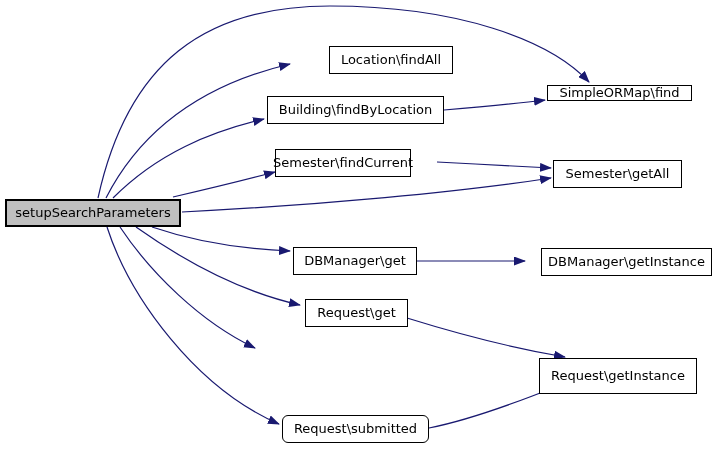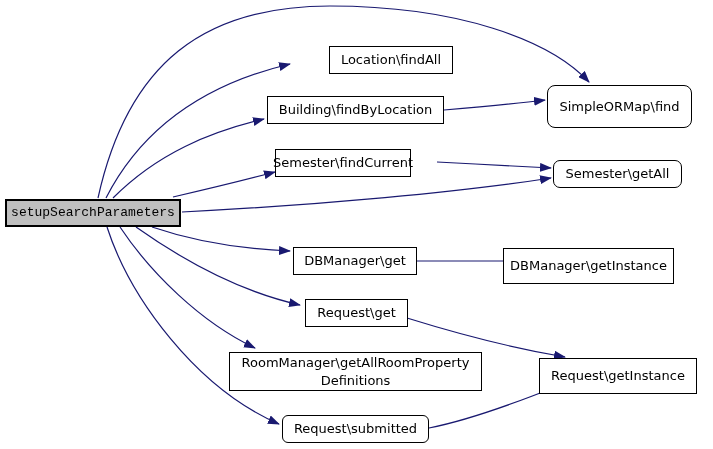--- a/index.html
+++ b/index.html
@@ -69,40 +69,36 @@
     <path d="M 136,227 C 184,261 242,292 300,305" marker-end="url(#arrow)"></path>
     <path d="M 120,227 C 150,272 200,322 255,348" marker-end="url(#arrow)"></path>
     <path d="M 107,227 C 130,298 196,388 279,424" marker-end="url(#arrow)"></path>
     <path d="M 444,110 C 478,107 512,104 545,100" marker-end="url(#arrow)"></path>
     <path d="M 437,162 C 475,164 514,166 551,168" marker-end="url(#arrow)"></path>
     <path d="M 417,261 C 453,261 489,261 525,261" marker-end="url(#arrow)"></path>
     <path d="M 407,318 C 452,332 512,348 565,357" marker-end="url(#arrow)"></path>
     <path d="M 429,428 C 470,420 518,402 558,386" marker-end="url(#arrow)"></path>
   </svg>
 
-  <div class="node root" style="left:5px; top:199px; width:176px; height:28px;font-family:Liberation Mono, monospace;">setupSearchParameters</div>
+  <div class="node root" style="left:5px; top:199px; width:176px; height:28px;">setupSearchParameters</div>
 
   <div class="node" style="left:293px; top:46px; width:124px; height:28px;margin-left:36px;">Location\findAll</div>
 
   <div class="node" style="left:267px; top:96px; width:177px; height:28px;text-align:right;">Building\findByLocation</div>
 
   <div class="node" style="left:275px; top:149px; width:136px; height:28px;">Semester\findCurrent</div>
 
   <div class="node" style="left:293px; top:247px; width:124px; height:28px;">DBManager\get</div>
 
   <div class="node" style="left:305px; top:299px; width:103px; height:28px;">Request\get</div>
 
-  <div class="node" style="left:229px; top:352px; width:253px; height:39px;">
-    <div>RoomManager\getAllRoomProperty</div>
-    <div>Definitions</div>
-  </div>
 
   <div class="node" style="left:282px; top:415px; width:147px; height:28px;border-radius:6px;">Request\submitted</div>
 
-  <div class="node" style="left:547px; top:85px; width:145px; height:43px;border-radius:8px;">SimpleORMap\find</div>
+  <div class="node" style="left:547px; top:85px; width:145px; height:16px;">SimpleORMap\find</div>
 
-  <div class="node" style="left:553px; top:160px; width:129px; height:28px;border-radius:7px;">Semester\getAll</div>
+  <div class="node" style="left:553px; top:160px; width:129px; height:28px;">Semester\getAll</div>
 
-  <div class="node" style="left:503px; top:248px; width:171px; height:36px;">DBManager\getInstance</div>
+  <div class="node" style="left:541px; top:248px; width:171px; height:28px;">DBManager\getInstance</div>
 
   <div class="node" style="left:539px; top:358px; width:158px; height:36px;">Request\getInstance</div>
 
 </div>
 
 </body></html>

